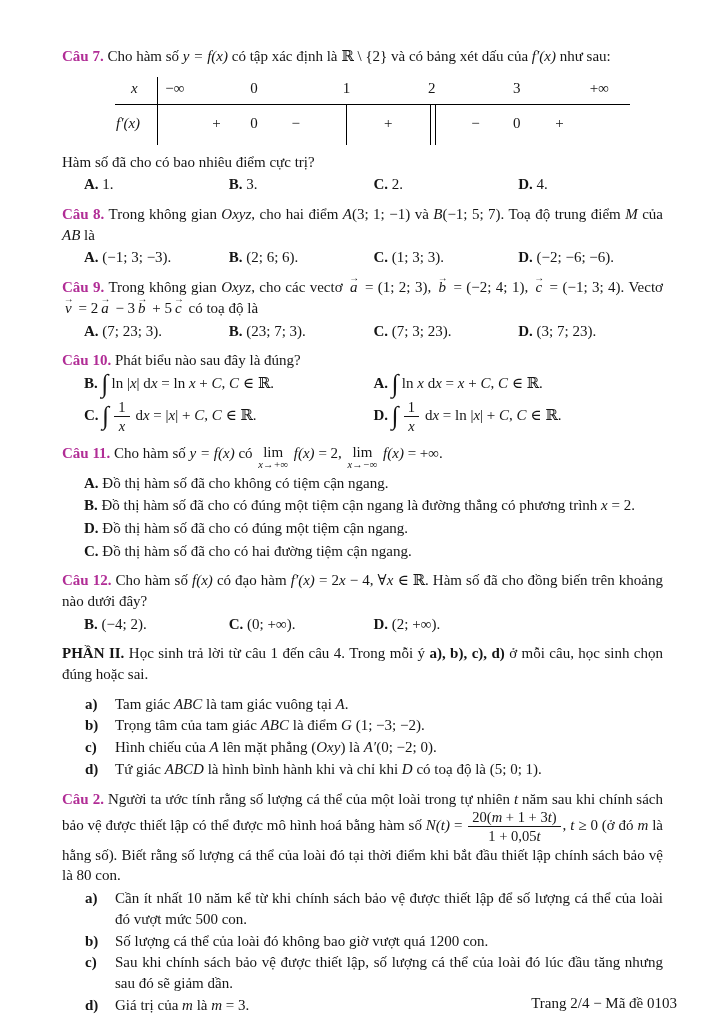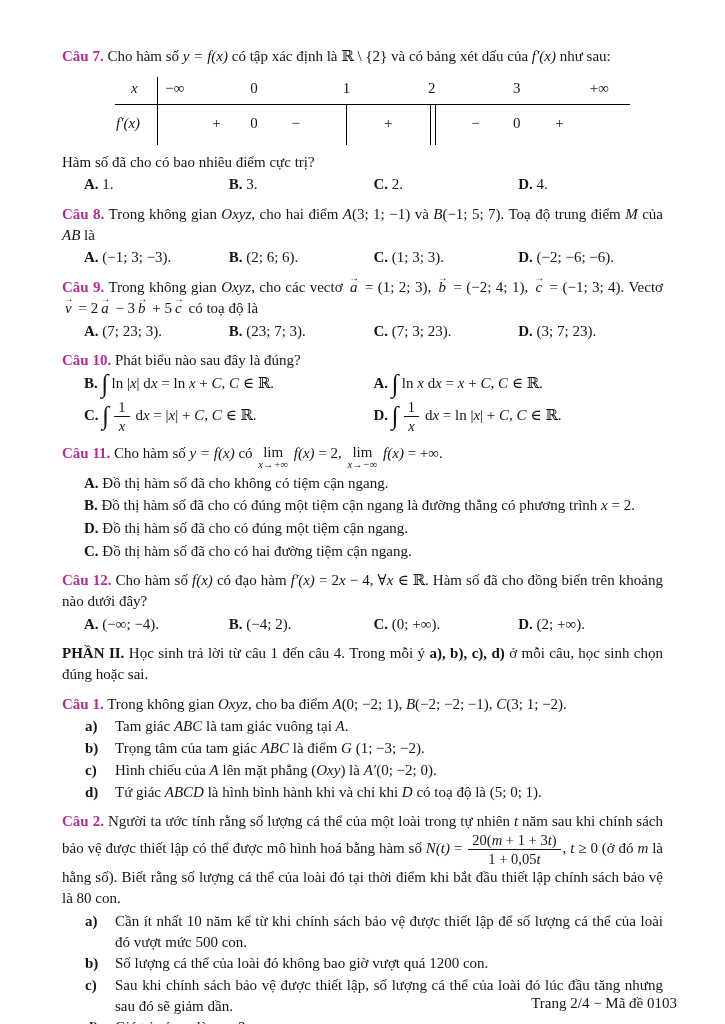--- a/index.html
+++ b/index.html
@@ -135,33 +135,31 @@
         <span class="opt"><b class="opt-label">A.</b> <span class="opt-text">Đồ thị hàm số đã cho không có tiệm cận ngang.</span></span>
         <span class="opt"><b class="opt-label">B.</b> <span class="opt-text"><span>Đồ thị hàm số đã cho có đúng một tiệm cận ngang là đường thẳng có phương trình </span><span class="run-i">x</span><span> = 2.</span></span></span>
         <span class="opt"><b class="opt-label">D.</b> <span class="opt-text">Đồ thị hàm số đã cho có đúng một tiệm cận ngang.</span></span>
         <span class="opt"><b class="opt-label">C.</b> <span class="opt-text">Đồ thị hàm số đã cho có hai đường tiệm cận ngang.</span></span>
       </div>
   </section>
 
   <section class="q">
     <p class="para"><b class="qlabel">Câu 12.</b> <span><span>Cho hàm số </span><span class="run-i">f(x)</span><span> có đạo hàm </span><span class="run-i">f′(x)</span><span> = 2</span><span class="run-i">x</span><span> − 4, ∀</span><span class="run-i">x</span><span> ∈ ℝ. Hàm số đã cho đồng biến trên khoảng nào dưới đây?</span></span></p>
     <div class="opts opts-4">
-        <span class="opt"><b class="opt-label">A.</b> <span class="opt-text">(−∞; −4).</span></span>
         <span class="opt"><b class="opt-label">B.</b> <span class="opt-text">(−4; 2).</span></span>
         <span class="opt"><b class="opt-label">C.</b> <span class="opt-text">(0; +∞).</span></span>
         <span class="opt"><b class="opt-label">D.</b> <span class="opt-text">(2; +∞).</span></span>
       </div>
   </section>
 
   <section class="q">
     <p class="para"><b class="part-label">PHẦN II.</b> <span><span>Học sinh trả lời từ câu 1 đến câu 4. Trong mỗi ý </span><span class="run-b">a), b), c), d)</span><span> ở mỗi câu, học sinh chọn đúng hoặc sai.</span></span></p>
   </section>
 
   <section class="q">
-    <p class="para"><b class="qlabel">Câu 1.</b> <span><span>Trong không gian </span><span class="run-i">Oxyz</span><span>, cho ba điểm </span><span class="run-i">A</span><span>(0; −2; 1), </span><span class="run-i">B</span><span>(−2; −2; −1), </span><span class="run-i">C</span><span>(3; 1; −2).</span></span></p>
     <div class="items">
         <div class="item">
           <b class="item-label">a)</b>
           <span class="item-text"><span>Tam giác </span><span class="run-i">ABC</span><span> là tam giác vuông tại </span><span class="run-i">A</span><span>.</span></span>
         </div>
         <div class="item">
           <b class="item-label">b)</b>
           <span class="item-text"><span>Trọng tâm của tam giác </span><span class="run-i">ABC</span><span> là điểm </span><span class="run-i">G</span><span> (1; −3; −2).</span></span>
         </div>
         <div class="item">

